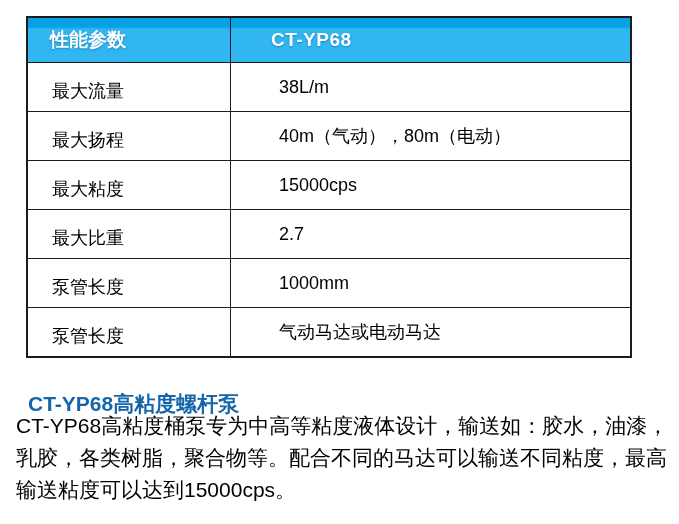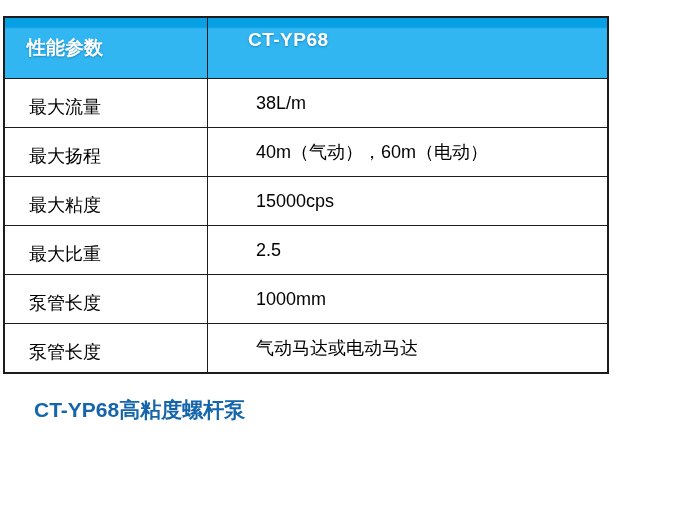--- a/index.html
+++ b/index.html
@@ -12,21 +12,21 @@
     position: relative;
     width: 679px;
     height: 524px;
     background: #ffffff;
     overflow: hidden;
   }
 
   
   .spec-table {
     position: absolute;
-    left: 3px;
+    left: 26px;
     top: 16px;
     width: 606px;
     border-collapse: collapse;
     border: 2px solid var(--border, #1c1c1c);
     table-layout: fixed;
   }
   .spec-table th, .spec-table td {
     border: 1px solid var(--border, #1c1c1c);
     vertical-align: middle;
     font-size: 18px;
@@ -42,31 +42,31 @@
       var(--header-blue-top, #07a0e5) 9px,
       var(--header-blue, #31b6f2) 11px,
       var(--header-blue, #31b6f2) 100%);
     color: var(--header-text, #ffffff);
     font-weight: bold;
     font-size: 19px;
     text-align: left;
     text-shadow: 0 1px 2px rgba(0, 70, 130, 0.45);
   }
   .spec-table thead th.col-label { padding: 0 0 0 22px; }
-  .spec-table thead th.col-value { padding: 0 0 16px 40px; letter-spacing: 0.5px; }
+  .spec-table thead th.col-value { padding: 0 0 0 40px; letter-spacing: 0.5px; }
   .spec-table tbody td { height: 40px; }
   .spec-table tbody td.col-label { padding: 8px 0 0 24px; }
   .spec-table tbody td.col-value { padding: 0 0 0 48px; }
 
   
   .product-title {
     position: absolute;
     left: 16px;
     top: 378px;
-    margin: 18px;
+    margin: 12px;
     font-size: 21px;
     font-weight: bold;
     color: var(--heading-blue, #1565ab);
     white-space: nowrap;
   }
   .product-description {
     position: absolute;
     left: 16px;
     top: 410px;
     margin: 0;
@@ -92,37 +92,42 @@
         <th class="col-value">CT-YP68</th>
       </tr>
     </thead>
     <tbody>
       <tr>
         <td class="col-label">最大流量</td>
         <td class="col-value">38L/m</td>
       </tr>
       <tr>
         <td class="col-label">最大扬程</td>
-        <td class="col-value">40m（气动），60m（电动）</td>
+        <td class="col-value">40m（气动），80m（电动）</td>
       </tr>
       <tr>
         <td class="col-label">最大粘度</td>
         <td class="col-value">15000cps</td>
       </tr>
       <tr>
         <td class="col-label">最大比重</td>
-        <td class="col-value">2.5</td>
+        <td class="col-value">2.7</td>
       </tr>
       <tr>
         <td class="col-label">泵管长度</td>
         <td class="col-value">1000mm</td>
       </tr>
       <tr>
         <td class="col-label">泵管长度</td>
         <td class="col-value">气动马达或电动马达</td>
       </tr>
     </tbody>
   </table>
 
   <h2 class="product-title">CT-YP68高粘度螺杆泵</h2>
 
+  <p class="product-description">
+    <span class="line">CT-YP68高粘度桶泵专为中高等粘度液体设计，输送如：胶水，油漆，</span>
+    <span class="line">乳胶，各类树脂，聚合物等。配合不同的马达可以输送不同粘度，最高</span>
+    <span class="line">输送粘度可以达到15000cps。</span>
+  </p>
 
 </div>
 
 </body></html>

